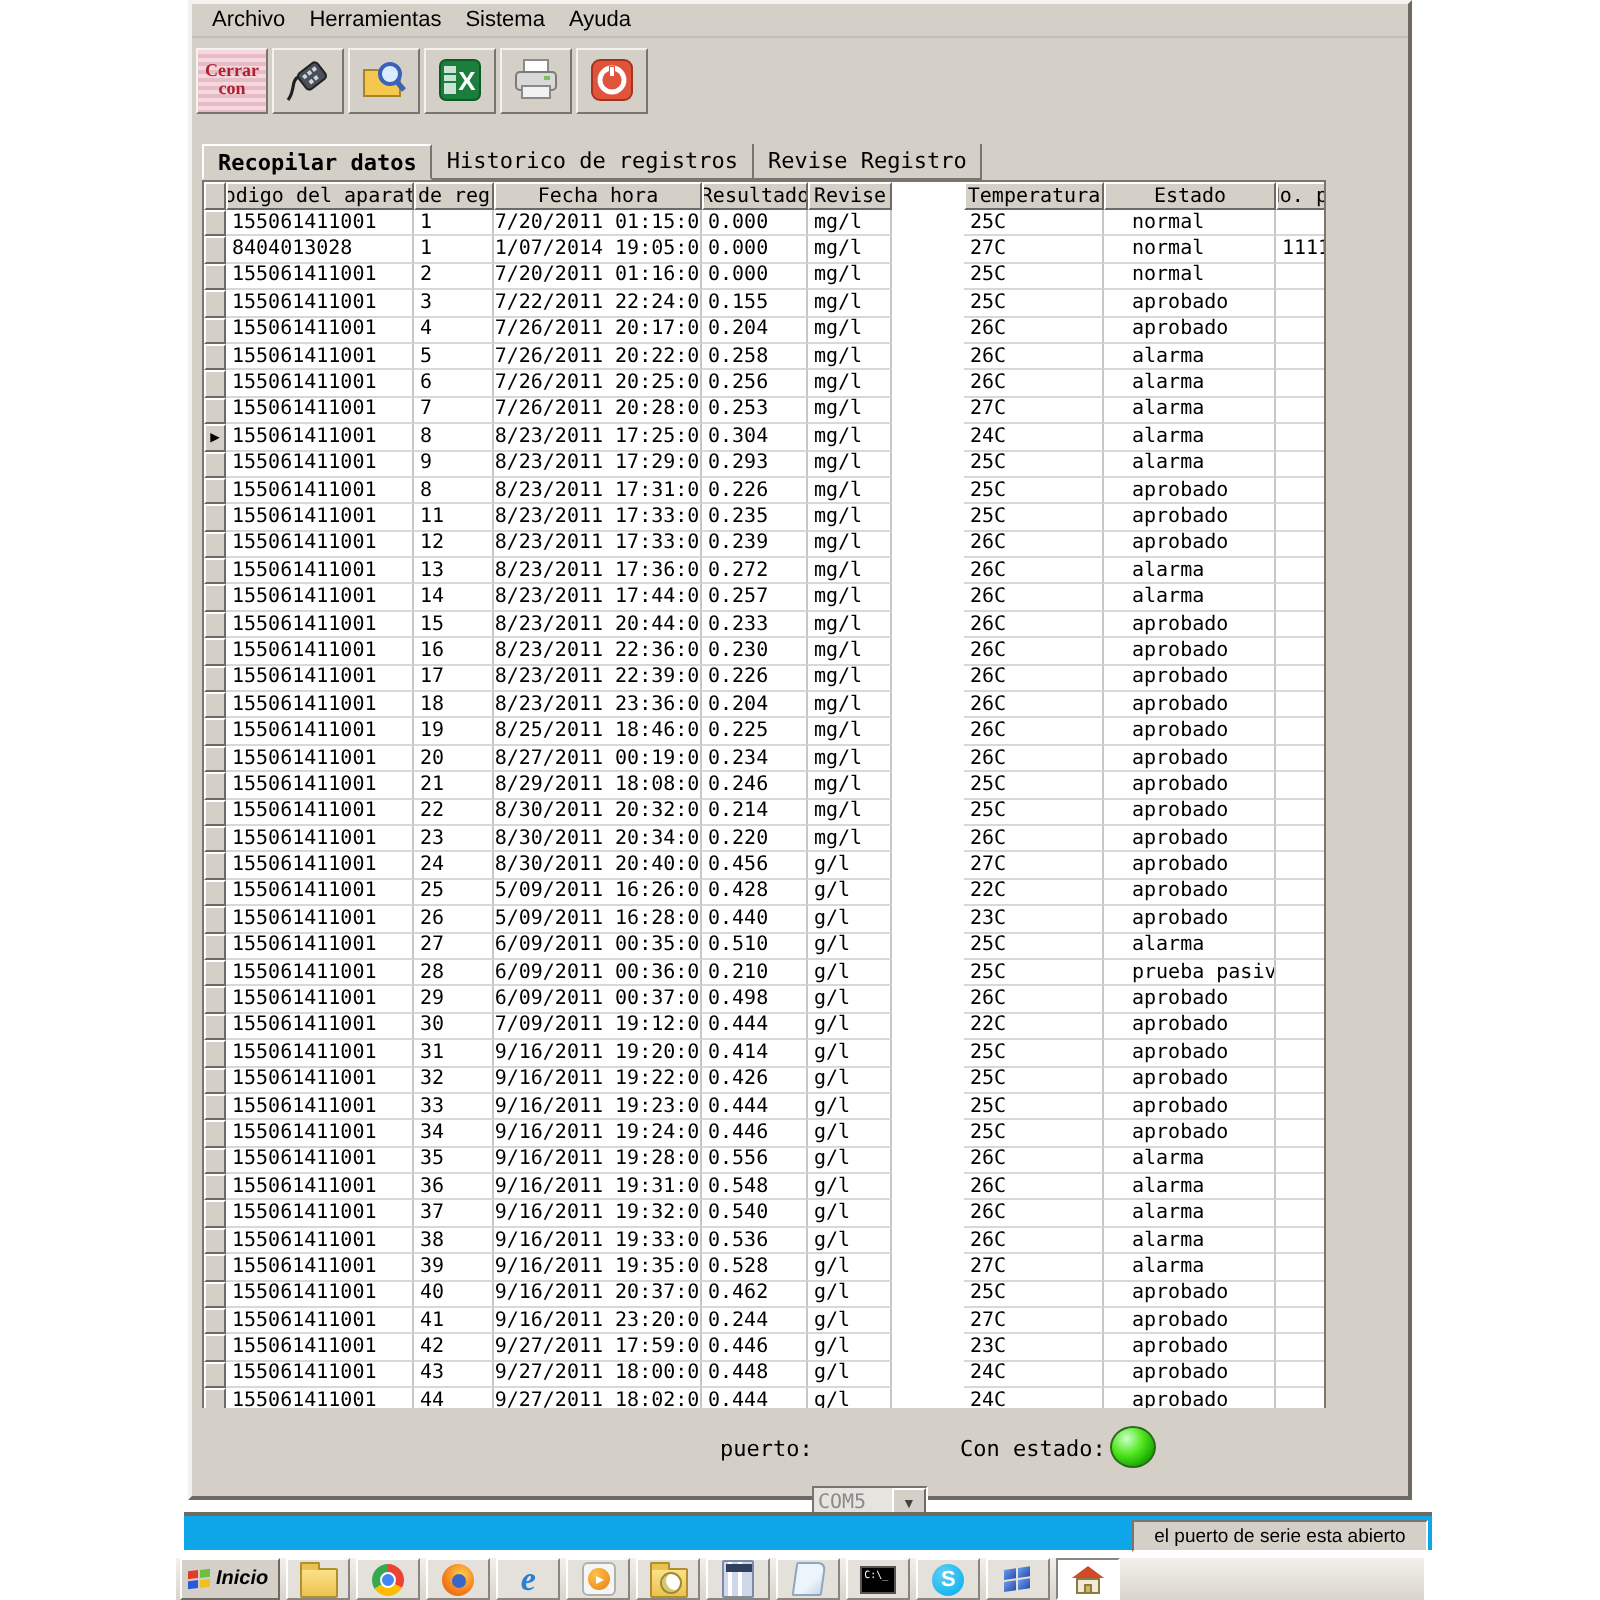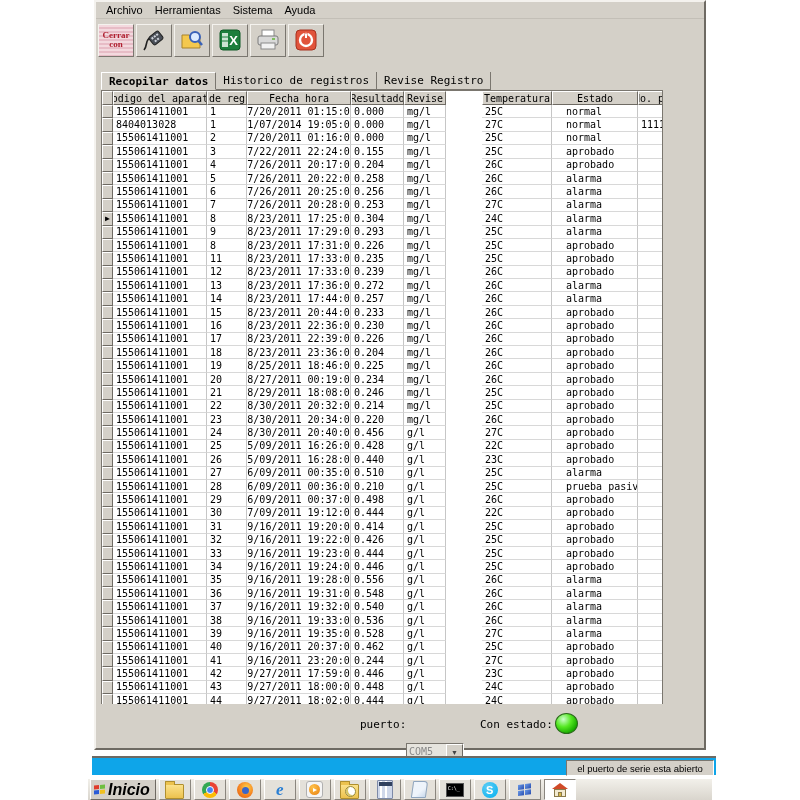--- a/index.html
+++ b/index.html
@@ -65,21 +65,21 @@
   .statusbar{position:absolute;left:4px;top:756px;width:624px;height:19px;background:#0ea5e9;
              border-top:2px solid #6e6a63;box-sizing:border-box;}
   .statuscell{position:absolute;right:2px;top:2px;width:146px;height:14px;border:1px solid;
               border-color:#7a766f #fff #fff #7a766f;font-size:9.5px;color:#000;
               display:flex;align-items:center;justify-content:center;background:#d4d0c8;}
 
   
   .taskbar{position:absolute;left:0;top:778px;width:624px;height:22px;
            background:linear-gradient(180deg,#f2f0ea,#d9d5cd);border-top:1px solid #fff;display:flex;align-items:center;gap:3px;padding-left:2px;box-sizing:border-box;}
   .startbtn{height:19px;padding:0 5px 0 3px;background:#d4d0c8;border:1px solid;border-color:#fff #6e6a63 #6e6a63 #fff;
-            display:flex;align-items:center;gap:3px;font-size:16px;font-weight:bold;font-style:italic;}
+            display:flex;align-items:center;gap:3px;font-size:10px;font-weight:bold;font-style:italic;}
   .winflag{width:11px;height:10px;position:relative;transform:skewY(-6deg);}
   .winflag i{position:absolute;width:5px;height:4px;}
   .winflag .r{left:0;top:0;background:#e03c2c;} .winflag .g{left:6px;top:0;background:#6fbf3f;}
   .winflag .b{left:0;top:5px;background:#2a5bd7;} .winflag .y{left:6px;top:5px;background:#f0c020;}
   .tkbtn{width:30px;height:19px;display:flex;align-items:center;justify-content:center;
          border:1px solid;border-color:#fff #8a867f #8a867f #fff;background:#e4e1da;}
   .tkbtn.active{background:#fff;border-color:#8a867f #fff #fff #8a867f;}
   .ic{display:block;}
   .ic-circle{width:16px;height:16px;border-radius:50%;}
   .chrome{background:conic-gradient(#ea4335 0 33%,#fbbc05 33% 66%,#34a853 66% 100%);position:relative;}

